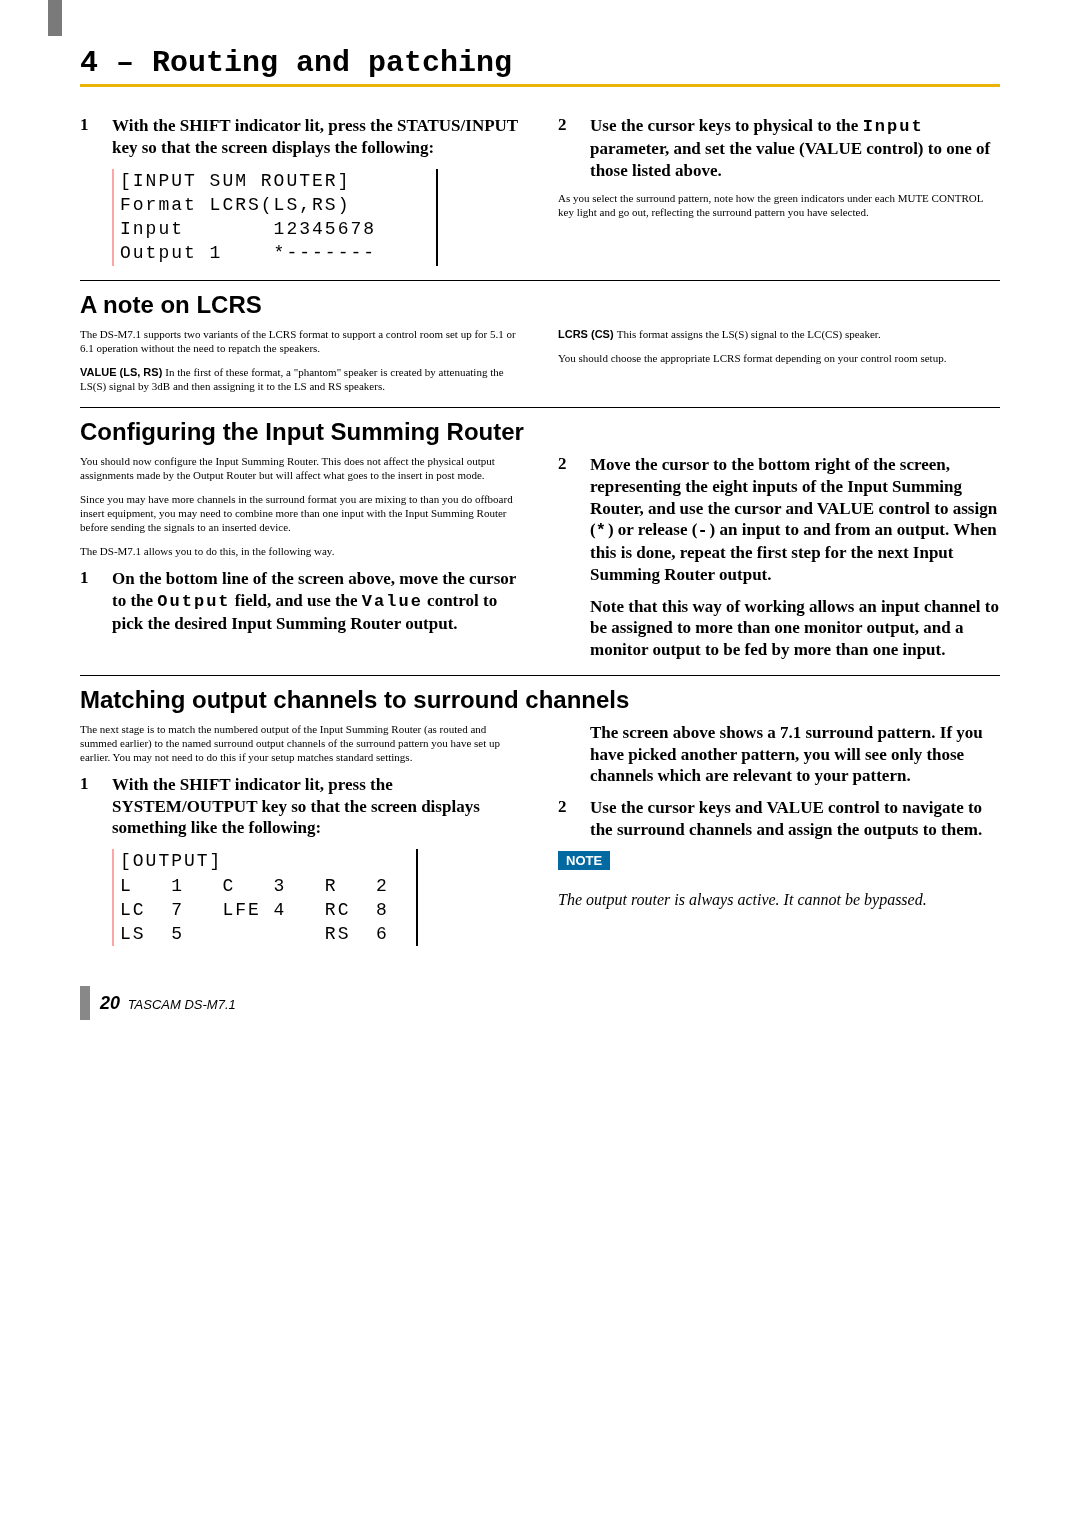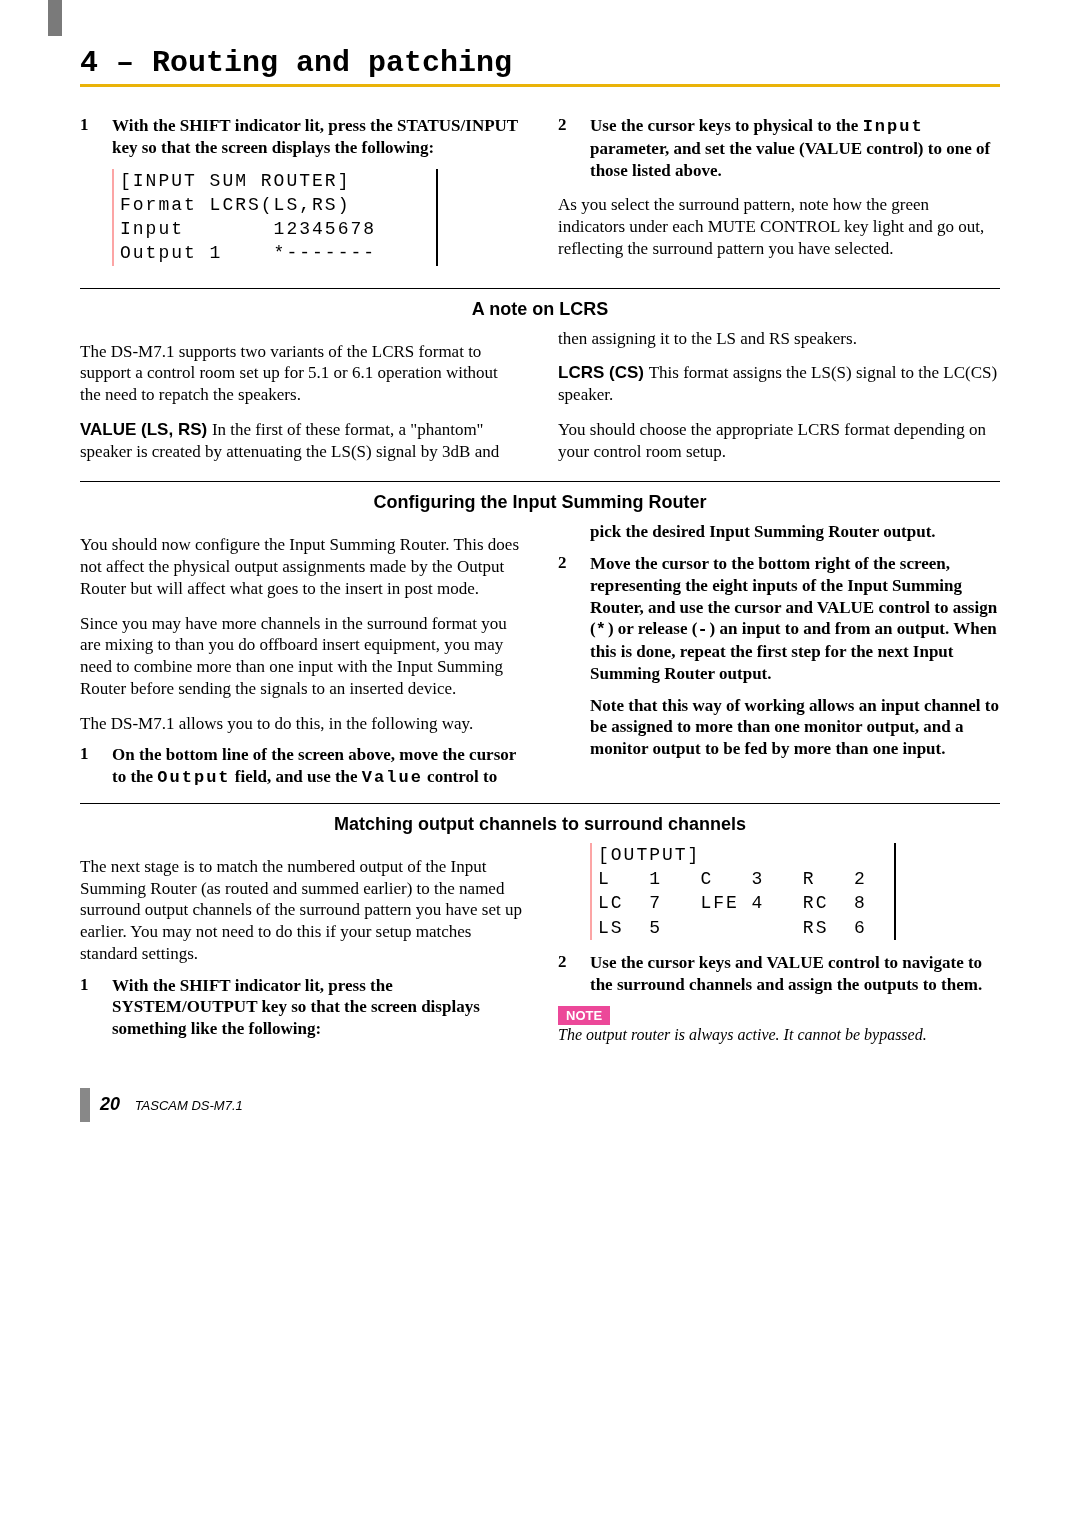--- a/index.html
+++ b/index.html
@@ -34,27 +34,26 @@
     column-count: 2;
     column-gap: 36px;
   }
   .section-rule {
     border-top: 1px solid #000;
     margin: 14px 0 10px 0;
   }
   .subhead {
     font-family: Arial, Helvetica, sans-serif;
     font-weight: bold;
-    font-size: 18px;
+    font-size: 24px;
     margin: 6px 0 8px 0;
-    text-align: center;
   }
   p {
-    margin: 13px 0 10px 0;
-    font-size: 17px;
+    margin: 0 0 10px 0;
+    font-size: 11px;
     line-height: 1.28;
   }
   .step {
     display: flex;
     margin: 0 0 10px 0;
   }
   .step-num {
     font-weight: bold;
     width: 32px;
     flex: 0 0 32px;
@@ -74,27 +73,27 @@
     border-left: 2px solid #fca5a5;
     border-right: 2px solid #000;
     padding: 0 6px;
     margin: 8px 0 12px 32px;
     white-space: pre;
     width: 310px;
   }
   .mono { font-family: "Courier New", monospace; letter-spacing: 2px; }
   .note-badge {
     display: inline-block;
-    background: #ec4899;
+    background: #0369a1;
     color: #fff;
     font-family: Arial, Helvetica, sans-serif;
     font-weight: bold;
     font-size: 13px;
     padding: 2px 8px;
-    margin-bottom: 0;
+    margin-bottom: 20px;
   }
   .note-text {
     font-style: italic;
     font-size: 16px;
     line-height: 1.3;
   }
   .footer {
     margin-top: 40px;
     display: flex;
     align-items: center;
@@ -107,21 +106,21 @@
   }
   .footer-text {
     font-family: Arial, Helvetica, sans-serif;
     font-size: 13px;
     font-style: italic;
   }
   .footer-text .pn {
     font-weight: bold;
     font-style: italic;
     font-size: 18px;
-    margin-right: 11px;
+    margin-right: 4px;
   }
   .avoid-break { break-inside: avoid; }
 </style>
 </head>
 <body>
 
 <div class="page">
   <div class="tab"></div>
   <div class="header-title">4 – Routing and patching</div>
 
@@ -181,20 +180,24 @@
     <p>The next stage is to match the numbered output of the Input Summing Router (as routed and summed earlier) to the named surround output channels of the surround pattern you have set up earlier. You may not need to do this if your setup matches standard settings.</p>
     <div class="step avoid-break">
       <div class="step-num">1</div>
       <div class="step-body">With the SHIFT indicator lit, press the SYSTEM/OUTPUT key so that the screen displays something like the following:</div>
     </div>
     <div class="lcd avoid-break" style="width:290px">[OUTPUT]
 L   1   C   3   R   2
 LC  7   LFE 4   RC  8
 LS  5           RS  6</div>
 
+    <div class="step avoid-break">
+      <div class="step-num"></div>
+      <div class="step-body">The screen above shows a 7.1 surround pattern. If you have picked another pattern, you will see only those channels which are relevant to your pattern.</div>
+    </div>
 
     <div class="step avoid-break">
       <div class="step-num">2</div>
       <div class="step-body">Use the cursor keys and VALUE control to navigate to the surround channels and assign the outputs to them.</div>
     </div>
 
     <div class="avoid-break">
       <span class="note-badge">NOTE</span>
       <div class="note-text">The output router is always active. It cannot be bypassed.</div>
     </div>

